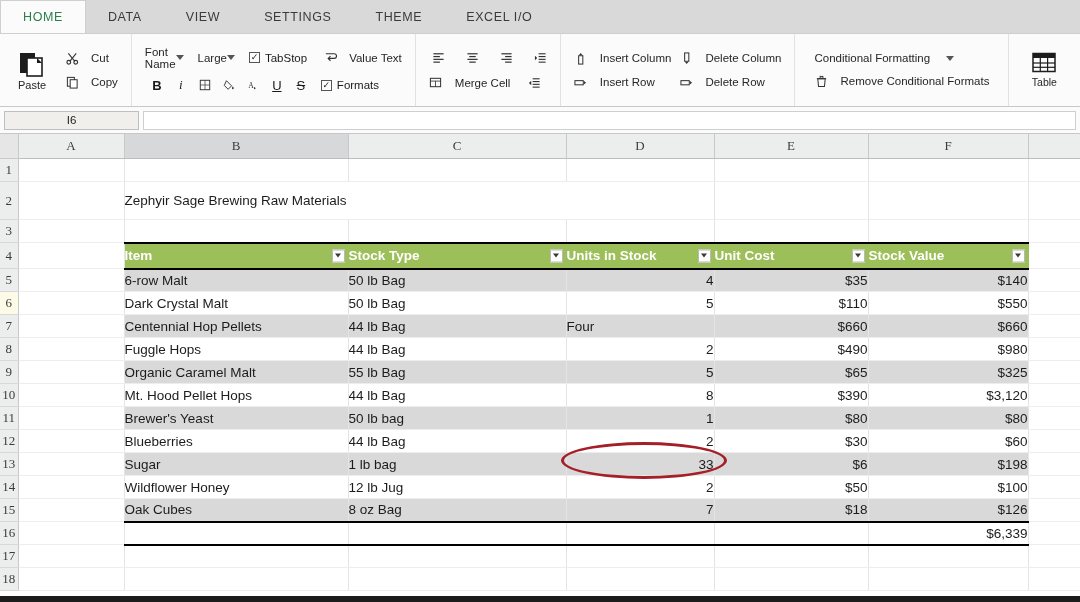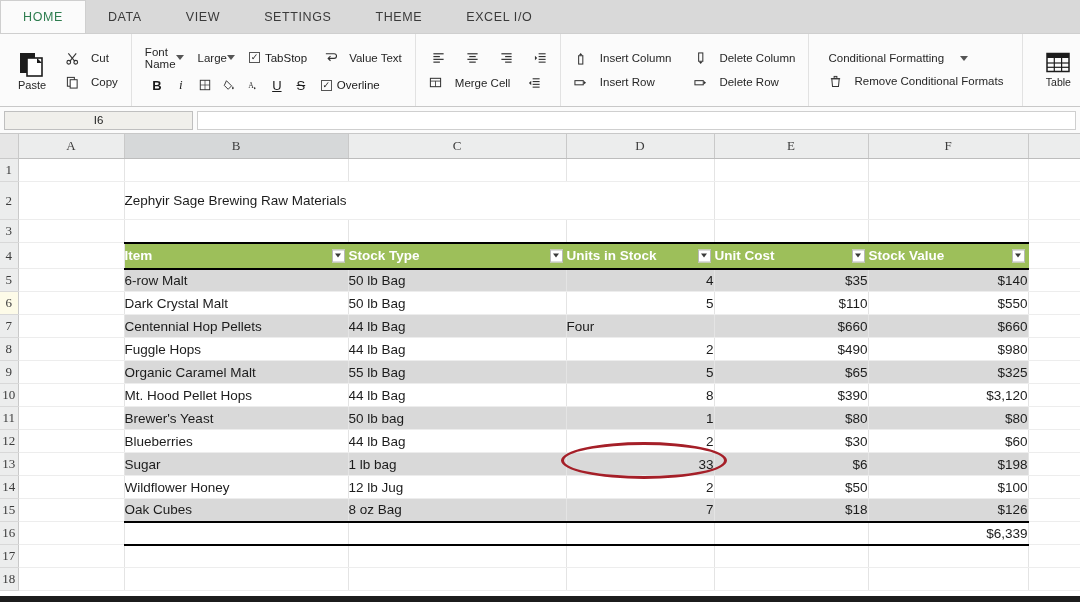--- a/index.html
+++ b/index.html
@@ -109,21 +109,21 @@
   
   .fbar {
     height: 26px;
     background: #fbfbfb;
     display: flex; align-items: center;
     border-bottom: 1px solid #c8c8c8;
     padding: 0 2px;
     gap: 4px;
   }
   .namebox {
-    width: 189px; height: 19px;
+    width: 135px; height: 19px;
     background: #f0efeb;
     border: 1px solid #bfbfbf;
     display: flex; align-items: center; justify-content: center;
     font-size: 11.5px; color: #222;
     box-sizing: border-box;
     margin-left: 2px;
   }
   .formula-input {
     flex: 1; height: 19px;
     background: #ffffff;
@@ -349,21 +349,21 @@
         <span class="fbtn">
           <svg viewBox="0 0 14 14" width="12" height="12">
             <text x="1.5" y="10" font-size="9" font-family="Liberation Serif, serif" fill="#333">A</text>
             <path d="M9 9 c1.2 1.6 1.2 3 0 3 s-1.2-1.4 0-3z" fill="#333"></path>
           </svg>
         </span>
         <span class="fbtn" style="text-decoration:underline;">U</span>
         <span class="fbtn" style="text-decoration:line-through;">S</span>
         <div class="chk" style="margin-left:6px;">
           <span class="chkbox">✓</span>
-          <span>Overline</span>
+          <span>Formats</span>
         </div>
       </div>
     </div>
   </div>
 
   <div class="rgroup">
     <div class="col2">
       <div class="row" style="gap:14px; padding-left:4px;">
         <span class="fbtn">
           <svg viewBox="0 0 14 14" width="13" height="13">
@@ -417,21 +417,21 @@
             <line x1="5" y1="9" x2="12.5" y2="9" stroke="#333" stroke-width="1.2"></line>
             <line x1="5" y1="12" x2="12.5" y2="12" stroke="#333" stroke-width="1.2"></line>
             <path d="M3.5 5 L1 7.5 L3.5 10 Z" fill="#333"></path>
           </svg>
         </span>
       </div>
     </div>
   </div>
 
   <div class="rgroup">
-    <div class="col2" style="margin-right:14px;">
+    <div class="col2" style="">
       <div class="cmd">
         <span class="ico">
           <svg viewBox="0 0 14 14" width="13" height="13">
             <rect x="5" y="4" width="4.5" height="9" fill="none" stroke="#333" stroke-width="1.1"></rect>
             <path d="M7.2 1 L5.4 3.2 H9 Z" fill="#333"></path>
           </svg>
         </span>
         <span>Insert Column</span>
       </div>
       <div class="cmd">

